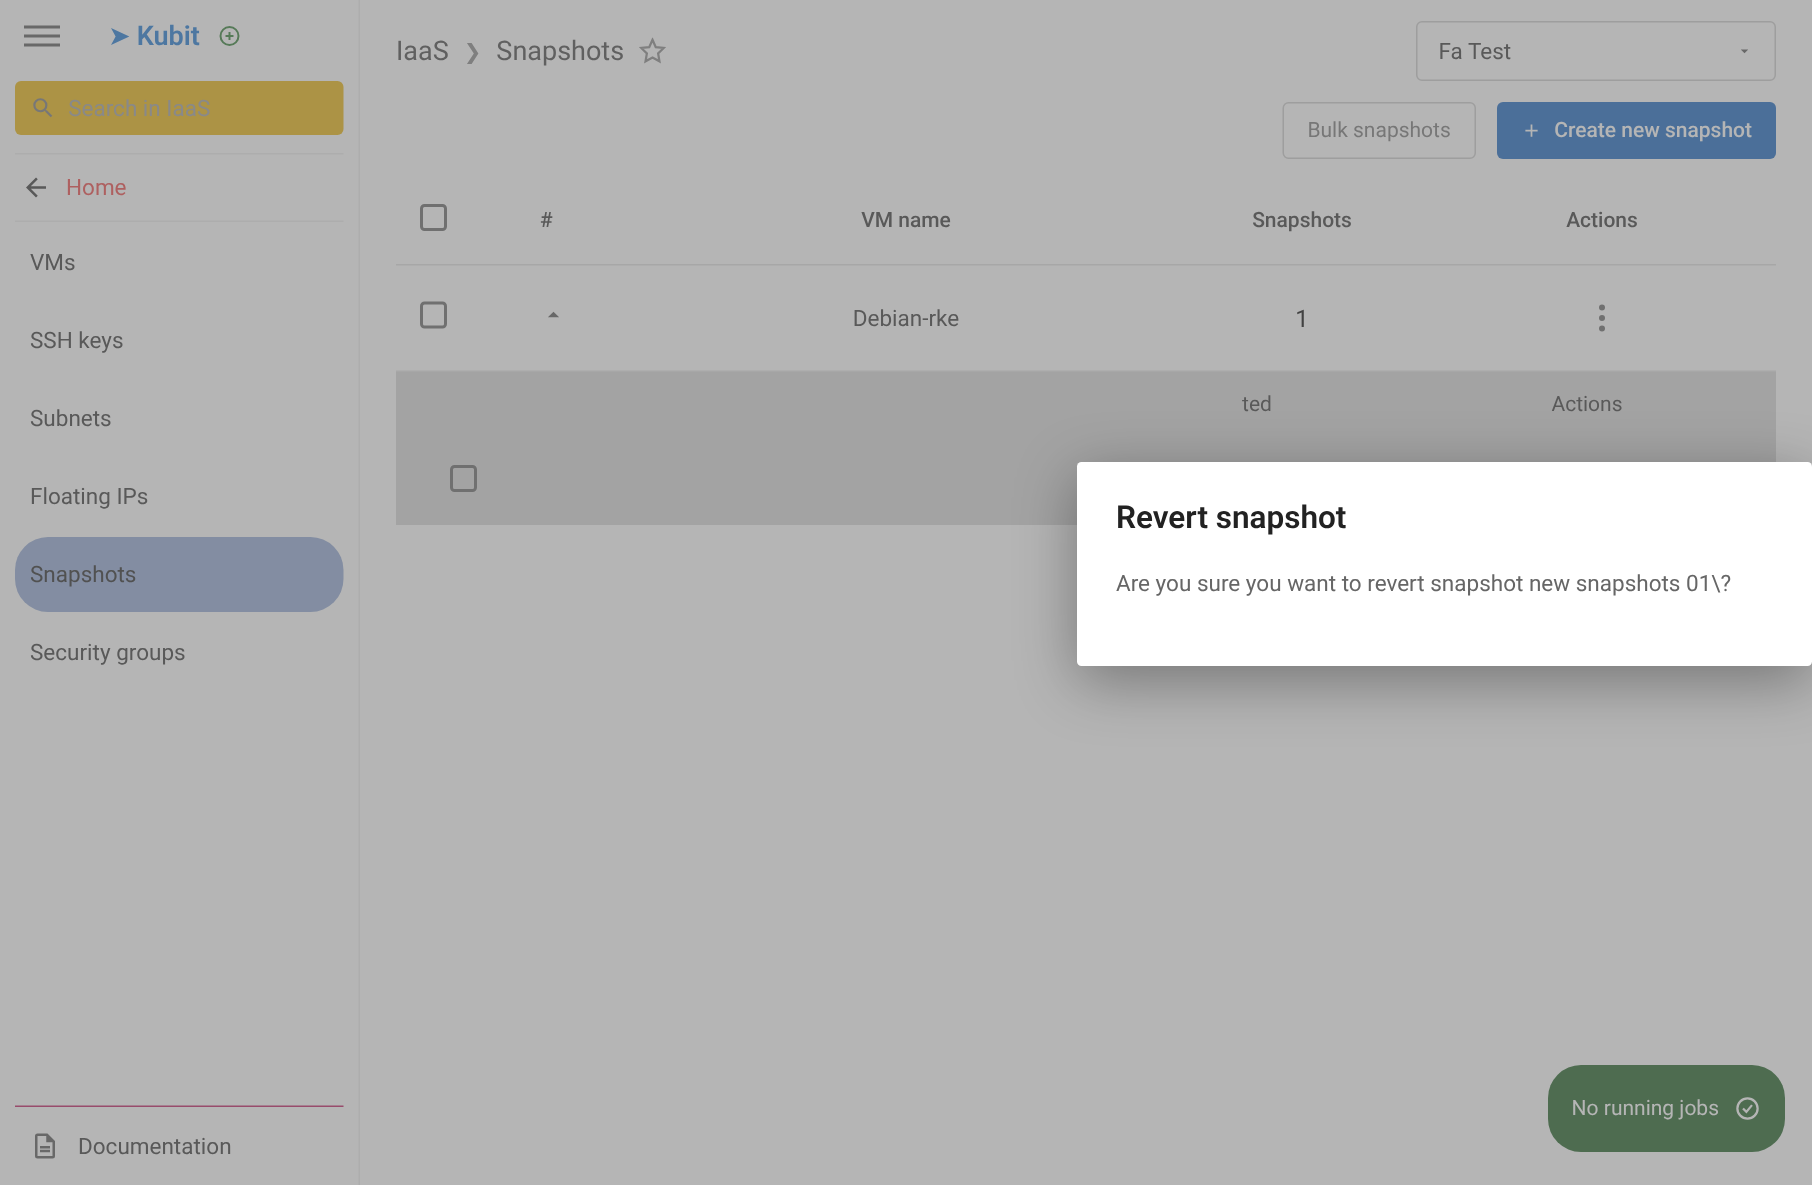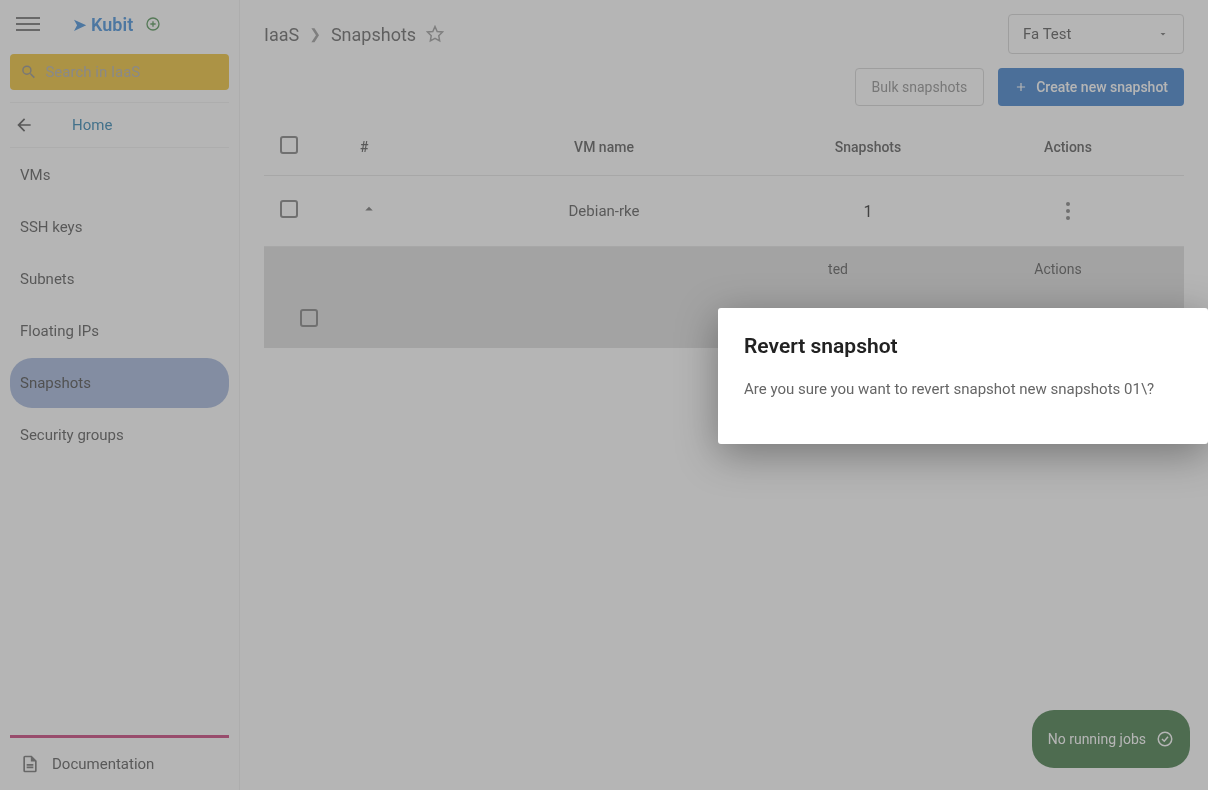--- a/index.html
+++ b/index.html
@@ -12,32 +12,32 @@
     .logo-wrap { display: flex; align-items: center; margin-left: 32px; gap: 4px; }
     .logo-mark { color: #1976d2; font-size: 18px; }
     .logo-text { color: #1976d2; font-weight: 600; font-size: 18px; }
     .small-logo { width: 16px; height: 16px; margin-left: 12px; color:#2e7d32; }
     .search-box { display: flex; align-items: center; background: #eab308; border-radius: 4px; padding: 8px 10px; margin: 6px 0; }
     .search-box svg { width: 20px; height: 20px; fill: #777; }
     .search-input { border: none; background: transparent; outline: none; margin-left: 8px; font-size: 15px; color: #333; width: 100%; }
     .search-input::placeholder { color: #9e9e9e; }
     .home-row { display: flex; align-items: center; gap: 10px; padding: 12px 4px; border-top: 1px solid #eee; border-bottom: 1px solid #eee; margin-top:6px; }
     .home-row svg { width: 20px; height: 20px; fill: #333; }
-    .home-row span { font-size: 15px; color: #0369a1; margin-left: 28px; }
+    .home-row span { font-size: 15px; color: #ef4444; }
     .nav-item { padding: 16px 10px; font-size: 15px; color: #333; border-radius: 22px; cursor: pointer; margin-top:2px; }
     .nav-item.active { background: #90a7d4; color: #222; }
     .sidebar-spacer { flex: 1; }
-    .doc-row { display: flex; align-items: center; gap: 12px; padding: 16px 10px; border-top: 3px solid #be185d; color: #333; font-size: 15px; }
+    .doc-row { display: flex; align-items: center; gap: 12px; padding: 16px 10px; border-top: 1px solid #be185d; color: #333; font-size: 15px; }
     .doc-row svg { width:20px; height:20px; fill:#555; }
     .main { flex: 1; display: flex; flex-direction: column; }
     .topbar { display: flex; align-items: center; justify-content: space-between; padding: 14px 24px; }
     .breadcrumb { display: flex; align-items: center; gap: 10px; font-size: 18px; color: #444; }
     .breadcrumb .chev { color: #888; font-size: 14px; }
     .breadcrumb svg.star { width:18px; height:18px; fill:none; stroke:#888; stroke-width:2; }
-    .project-select { display: flex; align-items: center; justify-content: space-between; border:1px solid #ccc; border-radius:4px; padding:10px 14px; width: 176px; font-size:15px; color:#333; cursor:pointer;gap:12px; }
+    .project-select { display: flex; align-items: center; justify-content: space-between; border:1px solid #ccc; border-radius:4px; padding:10px 14px; width: 240px; font-size:15px; color:#333; cursor:pointer;gap:12px; }
     .project-select svg { width:12px; height:12px; fill:#555; }
     .action-row { display:flex; justify-content:flex-end; gap:14px; padding: 0 24px 12px; }
     .btn-outline { padding:10px 16px; border:1px solid #ccc; border-radius:4px; background:#fff; color:#777; font-size:14px; cursor:pointer; }
     .btn-primary { display:flex; align-items:center; gap:8px; padding:10px 16px; border:none; border-radius:4px; background:#1565c0; color:#fff; font-size:14px; cursor:pointer; font-weight:500; }
     .btn-primary svg { width:14px; height:14px; fill:#fff; }
     .table { margin: 0 24px; }
     .thead { display:grid; grid-template-columns: 80px 80px 1fr 200px 200px; align-items:center; padding: 18px 16px; border-bottom:1px solid #e0e0e0; }
     .thead div { font-size:14px; color:#333; font-weight:500; }
     .thead .center { text-align:center; }
     .trow { display:grid; grid-template-columns: 80px 80px 1fr 200px 200px; align-items:center; padding: 24px 16px; border-bottom:1px solid #e0e0e0; }

